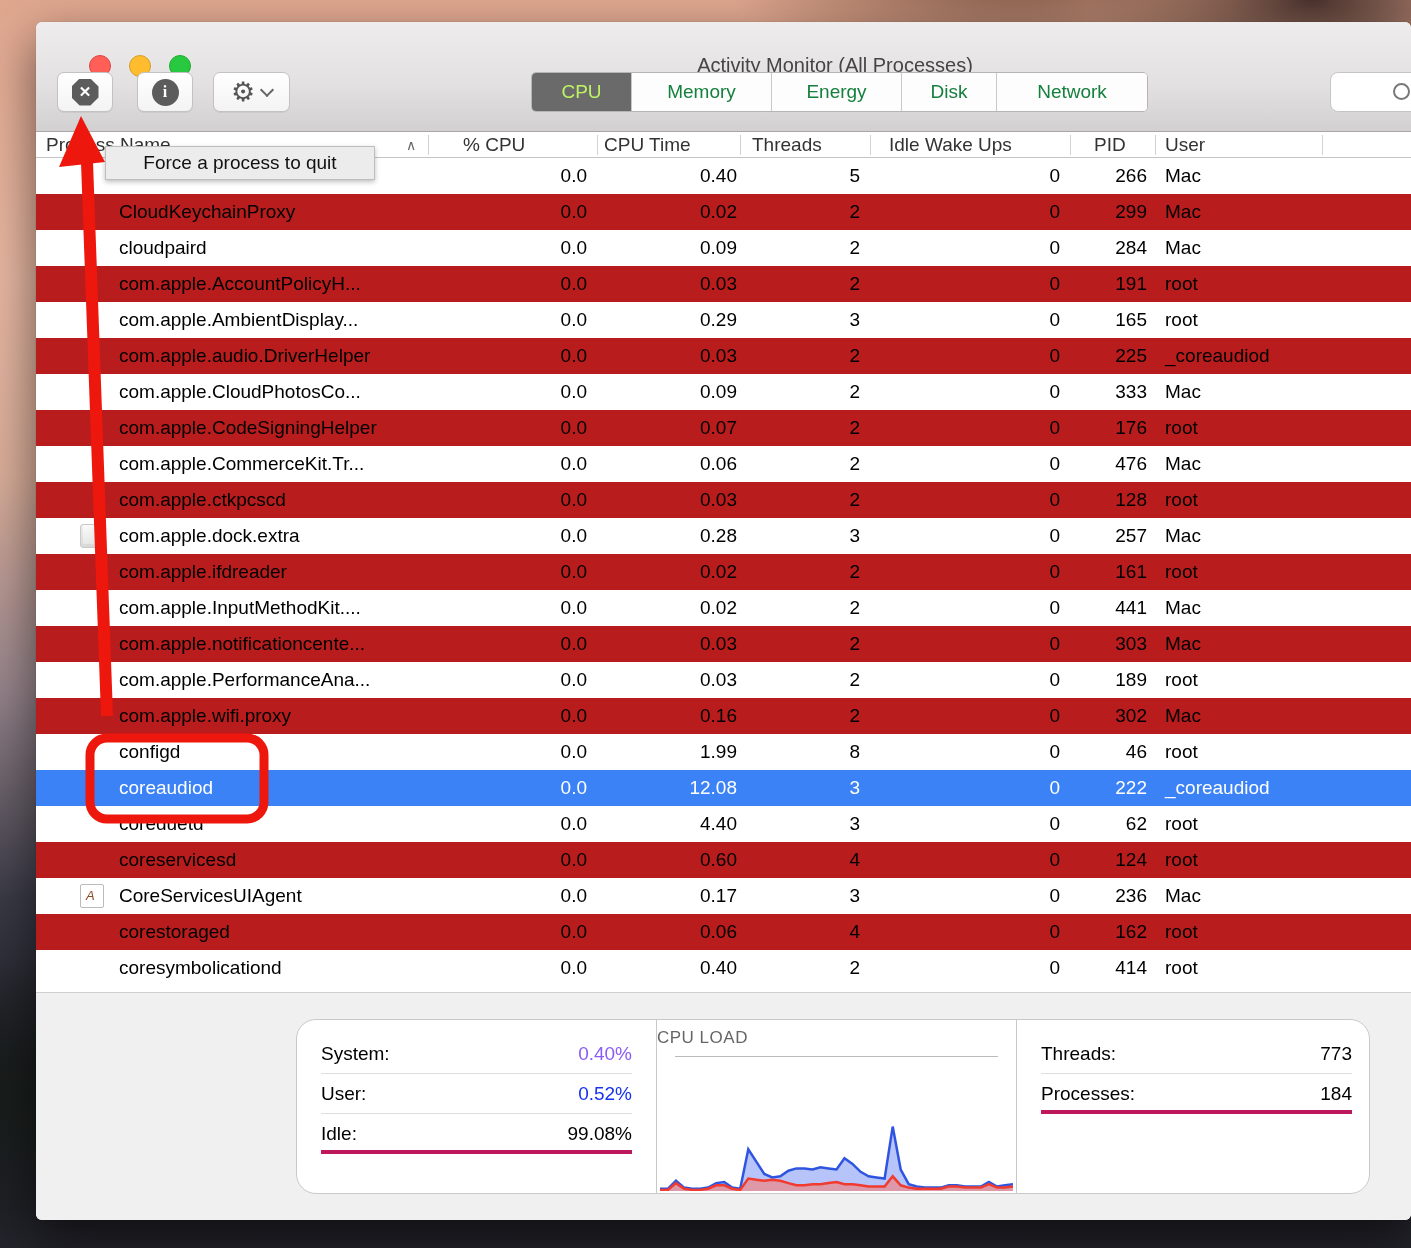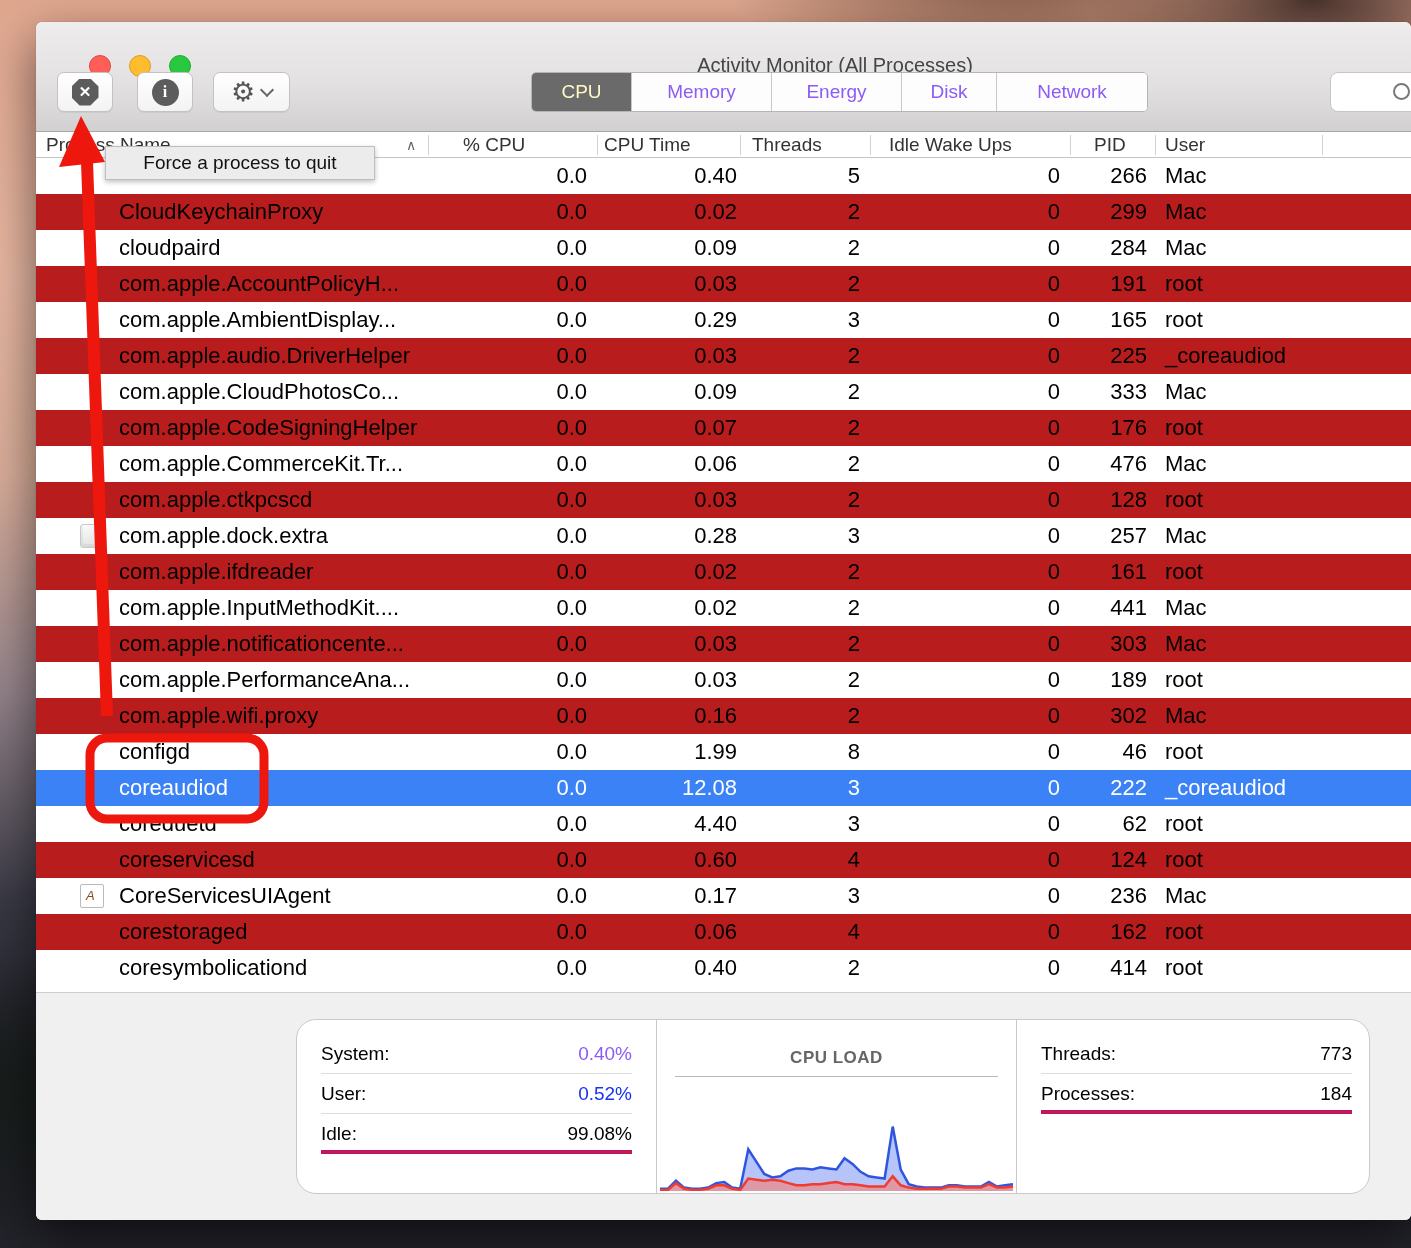--- a/index.html
+++ b/index.html
@@ -42,38 +42,38 @@
   .circle-i { width:27px; height:27px; background:#5c5c5c; color:#fff; border-radius:50%;
     display:flex; align-items:center; justify-content:center; font-size:16px; font-weight:bold;
     font-family:"Liberation Serif", serif; }
   .gear-glyph { font-size:27px; color:#555; line-height:1; }
   .chev { width:10px; height:10px; border-right:2.5px solid #666; border-bottom:2.5px solid #666;
     transform:rotate(45deg); margin-top:-5px; }
 
   .tabs { position:absolute; left:495px; top:50px; height:40px; display:flex;
     border:1px solid #b6b4b4; border-radius:5px; overflow:hidden; background:#fff; }
   .tab { height:100%; display:flex; align-items:center; justify-content:center;
-    font-size:19px; color:#8b5cf6; background:#fdfdfd; border-right:1px solid #c9c7c7; }
+    font-size:19px; color:#15803d; background:#fdfdfd; border-right:1px solid #c9c7c7; }
   .tab:last-child { border-right:none; }
-  .tab.selected { background:#6a6a6a; color:#fef9c3; }
+  .tab.selected { background:#6a6a6a; color:#bef264; }
 
   .search-field { position:absolute; left:1294px; top:50px; width:130px; height:40px;
     background:#fff; border:1px solid #c6c4c4; border-radius:8px; }
   .mag { position:absolute; left:62px; top:10px; width:17px; height:17px;
     border:2.5px solid #787878; border-radius:50%; }
 
   
   .thead { position:absolute; left:0; top:110px; width:100%; height:26px; background:#fff;
     border-bottom:1px solid #c4c4c4; font-size:19px; color:#333; }
   .th { position:absolute; top:0; line-height:26px; white-space:nowrap; }
   .th-div { position:absolute; top:3px; height:20px; width:1px; background:#d2d2d2; }
   .sort-caret { position:absolute; left:370px; top:0; line-height:26px; font-size:14px; color:#666; }
 
   .tbody { position:absolute; left:0; top:136px; width:100%; }
-  .row { position:relative; width:100%; height:36px; font-size:22px; color:#000; background:#fff; }
+  .row { position:relative; width:100%; height:36px; font-size:19px; color:#000; background:#fff; }
   .row.alt { background:#b91c1c; }
   .row.selected { background:#3b82f6; color:#fff; }
   .cell { position:absolute; top:0; line-height:36px; white-space:nowrap; }
   .c-name { left:83px; }
   .c-cpu     { right:824px; } .c-time { right:674px; } .c-thr { right:551px; }
   .c-idle    { right:351px; } .c-pid  { right:264px; } .c-user { left:1129px; }
   .p-icon { position:absolute; left:44px; top:6px; width:24px; height:24px; }
   .icon-box { background:linear-gradient(160deg,#fcfcfc,#dedede); border:1px solid #c9c9c9;
     border-radius:3px; box-shadow:inset 2px -3px 0 rgba(0,0,0,.05); }
   .icon-app { background:#fff; border:1px solid #bbb; border-radius:2px; position:relative; }
@@ -85,22 +85,22 @@
     background:#f0f0f0; border-top:1px solid #cfcfcf; }
   .stats-box { position:absolute; left:260px; top:26px; width:1074px; height:175px;
     background:#fff; border:1px solid #c9c9c9; border-radius:20px; }
   .v-div { position:absolute; top:0; width:1px; height:100%; background:#c9c9c9; }
   .pane { position:absolute; top:0; height:100%; }
   .stat-row { position:relative; height:40px; margin:0 24px; border-bottom:1px solid #dedede;
     font-size:19px; }
   .stat-row:last-child, .stat-row.no-line { border-bottom:4px solid #be185d; }
   .stat-label { position:absolute; left:0; line-height:40px; color:#000; }
   .stat-value { position:absolute; right:0; line-height:40px; }
-  .chart-title { text-align:center; font-size:17px; font-weight:bold; color:#666;
-    letter-spacing:.5px; padding-top:28px; }
+  .chart-title { font-size:17px; font-weight:normal; color:#666;
+    letter-spacing:.5px; padding-top:8px; }
   .chart-rule { margin:8px 18px 0 18px; border-top:1px solid #bbb; }
   .chart-svg { position:absolute; left:3px; bottom:2px; }
 
   
   .tooltip { position:absolute; left:105px; top:146px; width:270px; height:34px;
     background:#ececec; border:1px solid #bdbdbd; box-shadow:0 2px 5px rgba(0,0,0,.25);
     font-size:19px; color:#111; line-height:32px; text-align:center; z-index:40; }
 
   
   .annot { position:absolute; inset:0; z-index:60; pointer-events:none; }

